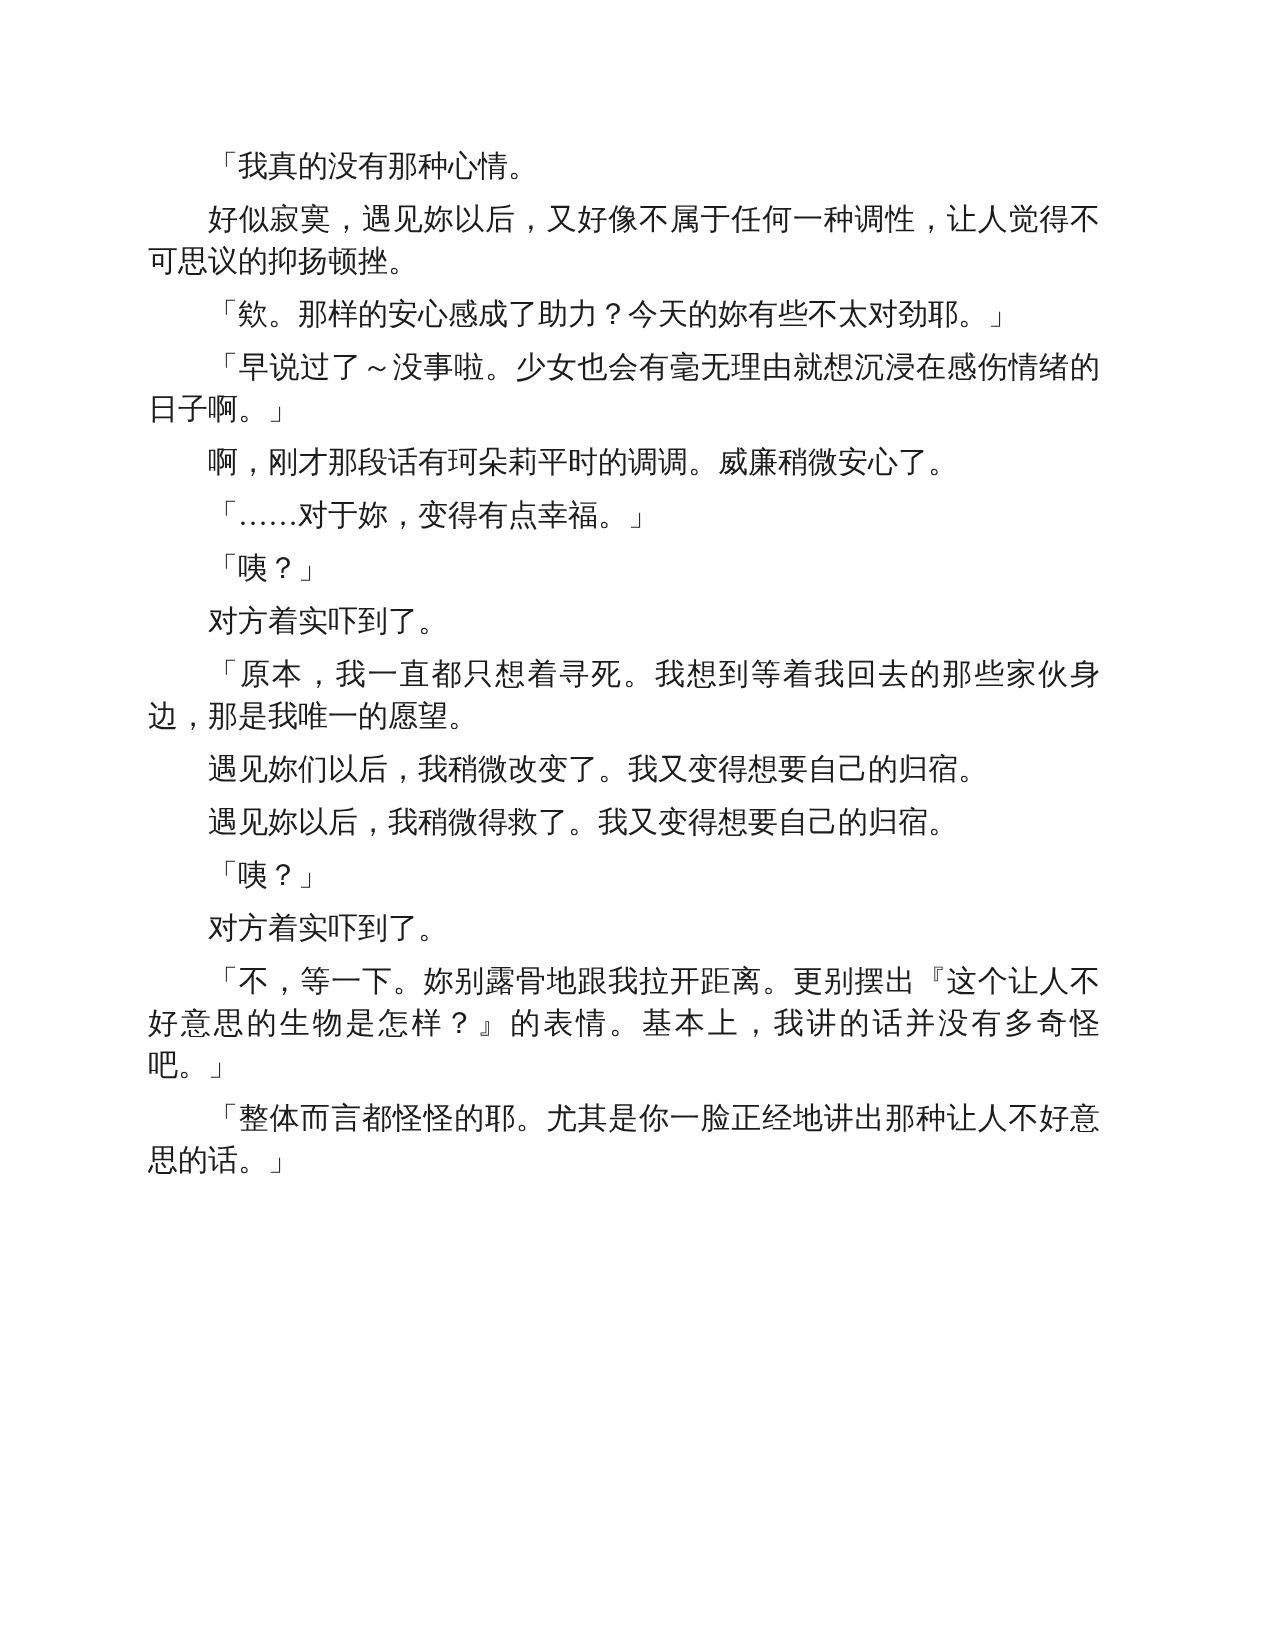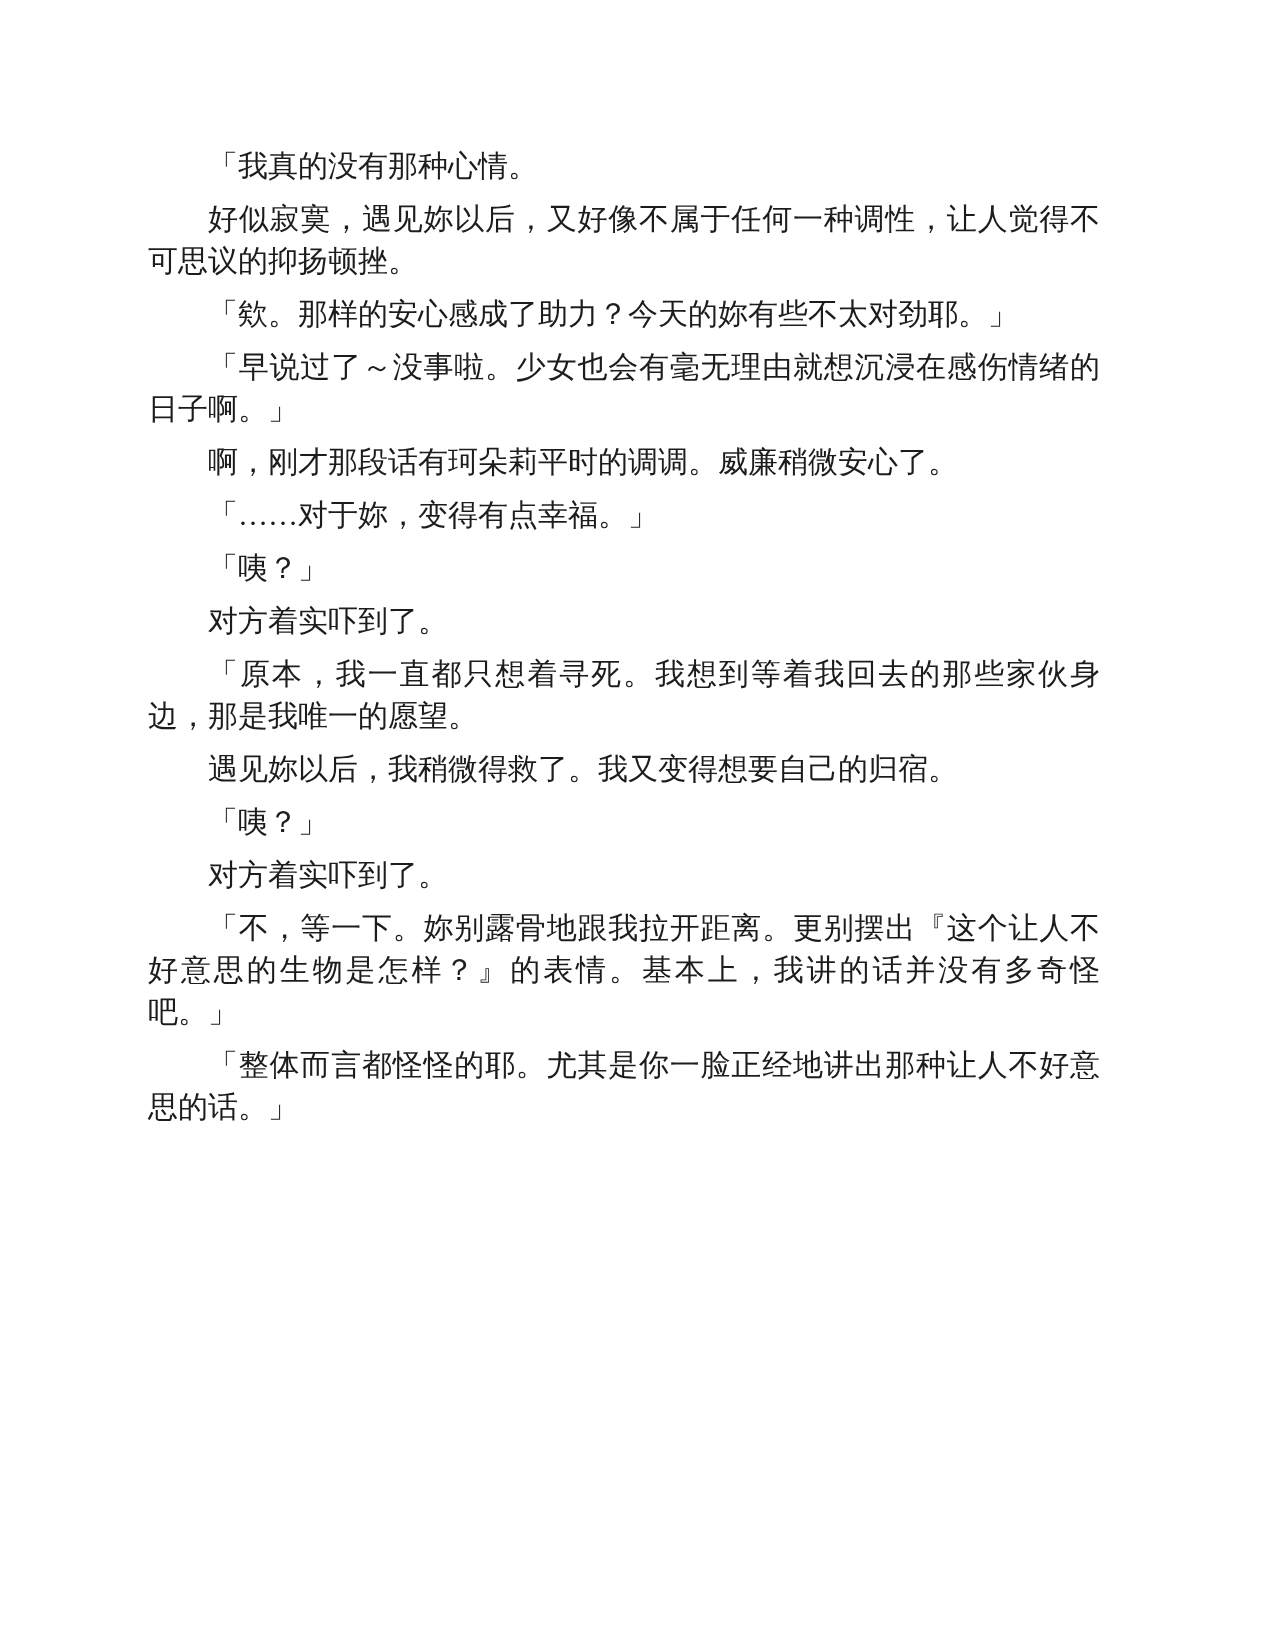--- a/index.html
+++ b/index.html
@@ -42,18 +42,19 @@
 <div class="page-content">
   <p class="para">「我真的没有那种心情。</p>
   <p class="para">好似寂寞，遇见妳以后，又好像不属于任何一种调性，让人觉得不可思议的抑扬顿挫。</p>
   <p class="para">「欸。那样的安心感成了助力？今天的妳有些不太对劲耶。」</p>
   <p class="para">「早说过了～没事啦。少女也会有毫无理由就想沉浸在感伤情绪的日子啊。」</p>
   <p class="para">啊，刚才那段话有珂朵莉平时的调调。威廉稍微安心了。</p>
   <p class="para">「……对于妳，变得有点幸福。」</p>
   <p class="para">「咦？」</p>
   <p class="para">对方着实吓到了。</p>
   <p class="para">「原本，我一直都只想着寻死。我想到等着我回去的那些家伙身边，那是我唯一的愿望。</p>
+  <p class="para">遇见妳们以后，我稍微改变了。我又变得想要自己的归宿。</p>
   <p class="para">遇见妳以后，我稍微得救了。我又变得想要自己的归宿。</p>
   <p class="para">「咦？」</p>
   <p class="para">对方着实吓到了。</p>
   <p class="para">「不，等一下。妳别露骨地跟我拉开距离。更别摆出『这个让人不好意思的生物是怎样？』的表情。基本上，我讲的话并没有多奇怪吧。」</p>
   <p class="para">「整体而言都怪怪的耶。尤其是你一脸正经地讲出那种让人不好意思的话。」</p>
 </div>
 
 </body></html>

